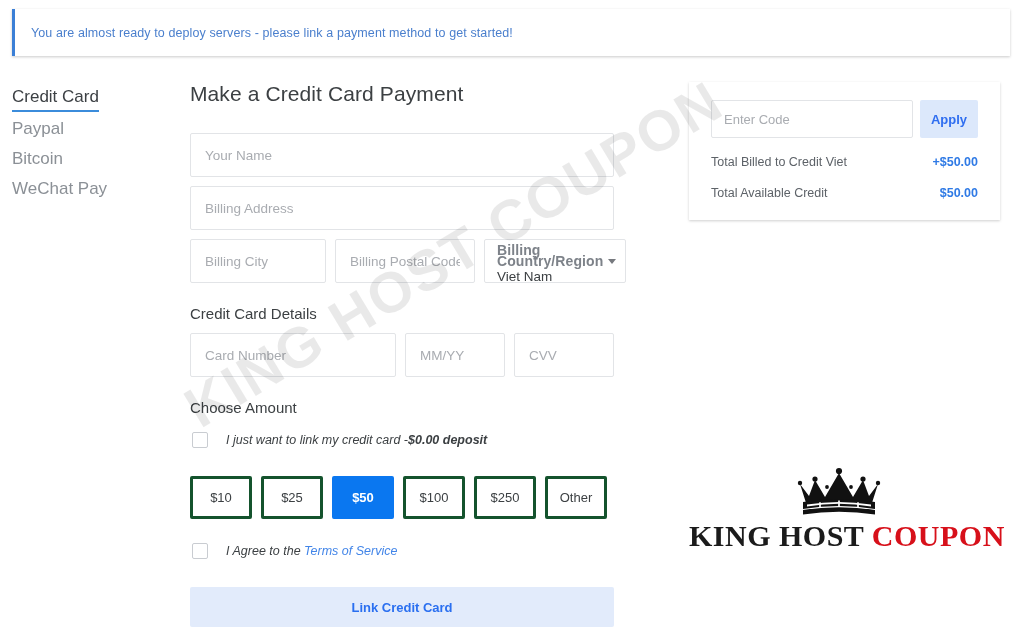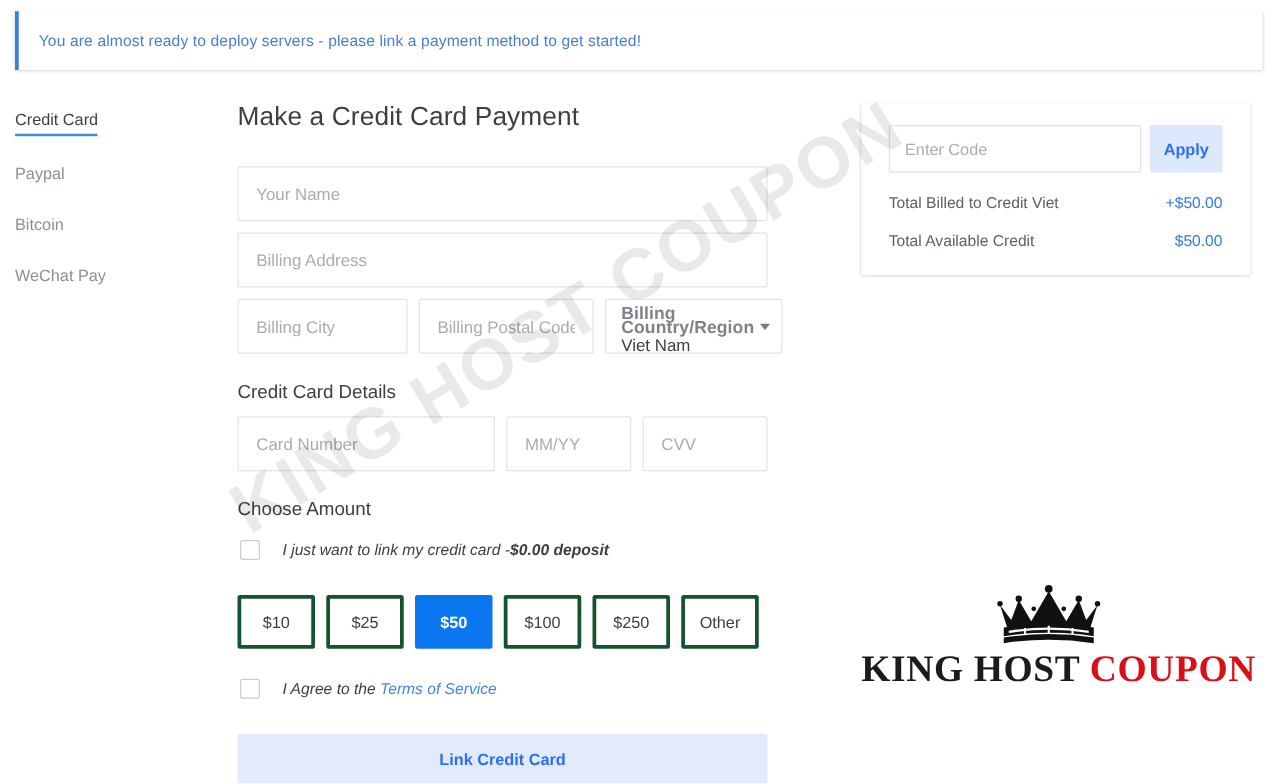--- a/index.html
+++ b/index.html
@@ -61,24 +61,24 @@
     font-family: "Liberation Sans", sans-serif;
   }
 
   
   .sidebar {
     position: absolute;
     left: 12px; top: 88px;
     width: 150px;
   }
   .side-item {
-    font-size: 13px;
+    font-size: 17px;
     color: #8b9096;
     padding: 0 0 5px 0;
-    margin-bottom: 22px;
+    margin-bottom: 8px;
     display: inline-block;
     width: auto;
     cursor: pointer;
   }
   .side-item.active {
     color: #3c4044;
     border-bottom: 2px solid #3b8cdb;
   }
   .side-row { line-height: 1; }
 
@@ -261,21 +261,21 @@
     cursor: pointer;
     font-family: "Liberation Sans", sans-serif;
   }
   .sum-row {
     display: flex;
     justify-content: space-between;
     align-items: baseline;
     margin-top: 17px;
   }
   .sum-lbl { font-size: 12.5px; color: #5d6268; }
-  .sum-val { font-size: 12.5px; color: #2f7ae5; font-weight: 400; }
+  .sum-val { font-size: 12.5px; color: #2f7ae5; font-weight: 700; }
 
   
   .logo {
     position: absolute;
     left: 689px; top: 466px;
     width: 300px;
     text-align: center;
   }
   .crown { display: block; margin: 0 auto 2px auto; }
   .logo-text {

